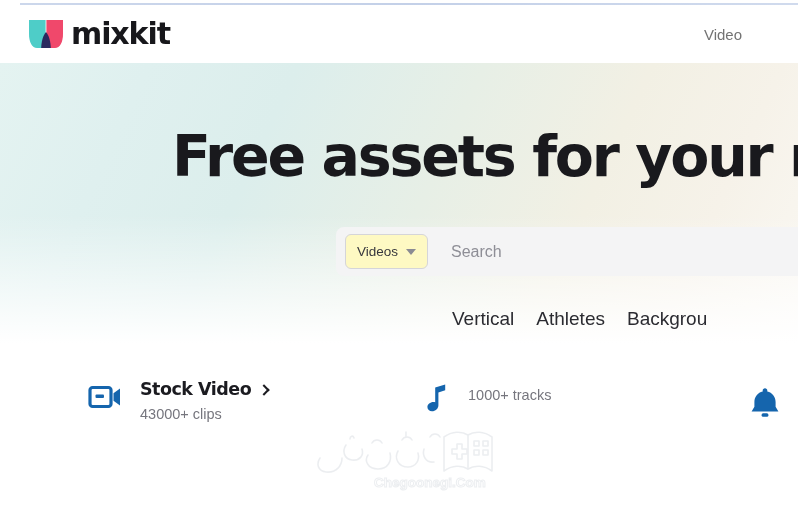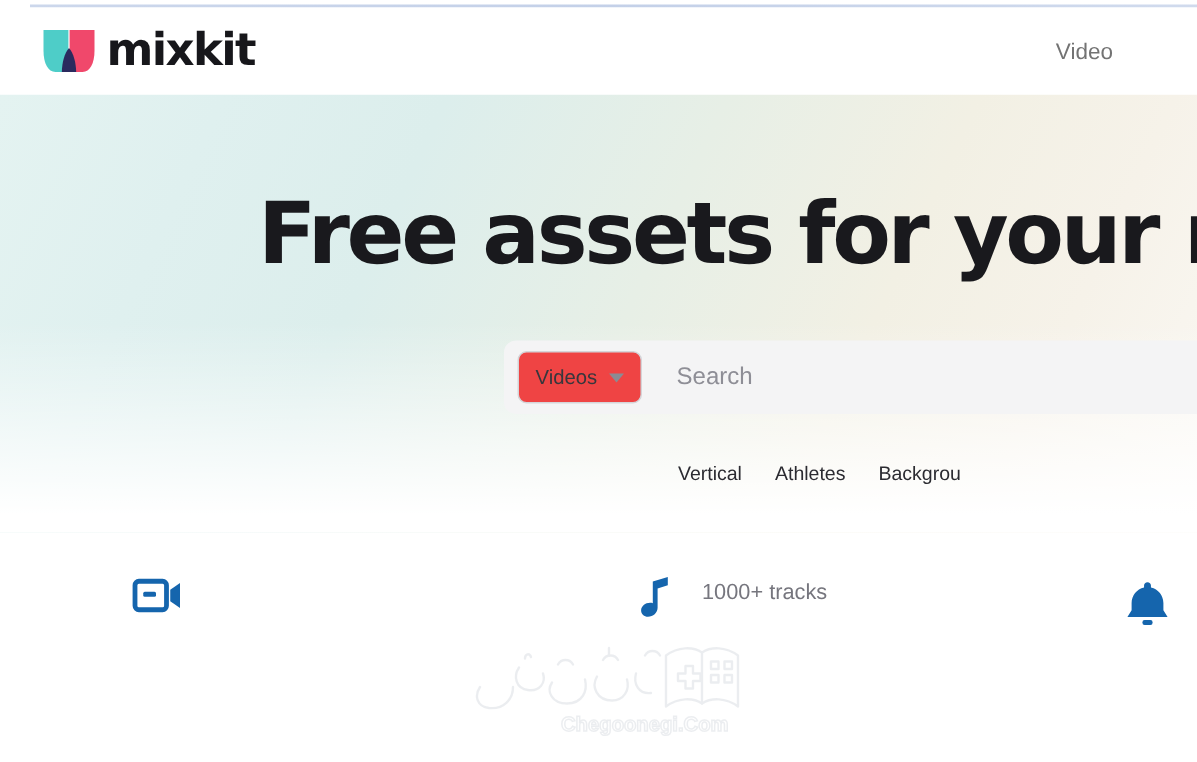--- a/index.html
+++ b/index.html
@@ -123,21 +123,21 @@
     height: 49px;
     background: #f4f4f5;
     border-radius: 8px;
     display: flex;
     align-items: center;
     padding-left: 9px;
   }
   .search-select {
     height: 35px;
     min-width: 83px;
-    background: #ef4444;
+    background: #fef9c3;
     border: 1px solid #d5d5d9;
     border-radius: 6px;
     display: flex;
     align-items: center;
     justify-content: center;
     gap: 8px;
     padding: 0 11px;
     cursor: pointer;
   }
   .search-select-label {
@@ -174,21 +174,21 @@
     align-items: baseline;
     gap: 0;
     white-space: nowrap;
   }
   .popular-label {
     font-size: 14.5px;
     color: #77777f;
     margin-right: 24px;
   }
   .popular-link {
-    font-size: 13px;
+    font-size: 19px;
     color: #2b2b31;
     margin-right: 22px;
     cursor: pointer;
   }
   .popular-link:last-child { margin-right: 10px; }
 
   
   .cards {
     position: absolute;
     left: 0;
@@ -295,20 +295,27 @@
 </div>
 
 <div class="cards">
 
   <div class="card card-video">
     <svg class="card-icon" width="34" height="26" viewBox="0 0 34 26">
       <rect x="2" y="3.5" width="21" height="19" rx="2.6" fill="none" stroke="#1565ad" stroke-width="3.2"></rect>
       <rect x="7.5" y="10.5" width="8.5" height="3.4" rx="1" fill="#1565ad"></rect>
       <path d="M25.5 9.2 L32 4.6 V21.4 L25.5 16.8 Z" fill="#1565ad"></path>
     </svg>
+    <div class="card-text">
+      <div class="card-title">
+        <span>Stock Video</span>
+        <i class="chev"></i>
+      </div>
+      <div class="card-sub">43000+ clips</div>
+    </div>
   </div>
 
   <div class="card card-music">
     <svg class="card-icon" width="26" height="30" viewBox="0 0 26 30">
       <path d="M11.2 3.6 L21.2 0.6 V6.2 L14.4 8.4 V21.2 C14.4 24.6 11.4 27.2 8 27.2 C5.4 27.2 3.4 25.4 3.4 23 C3.4 20.2 6.1 17.9 9.4 17.9 C10.1 17.9 10.7 18 11.2 18.2 Z" fill="#1565ad"></path>
     </svg>
     <div class="card-text">
       <div class="card-sub">1000+ tracks</div>
     </div>
   </div>

